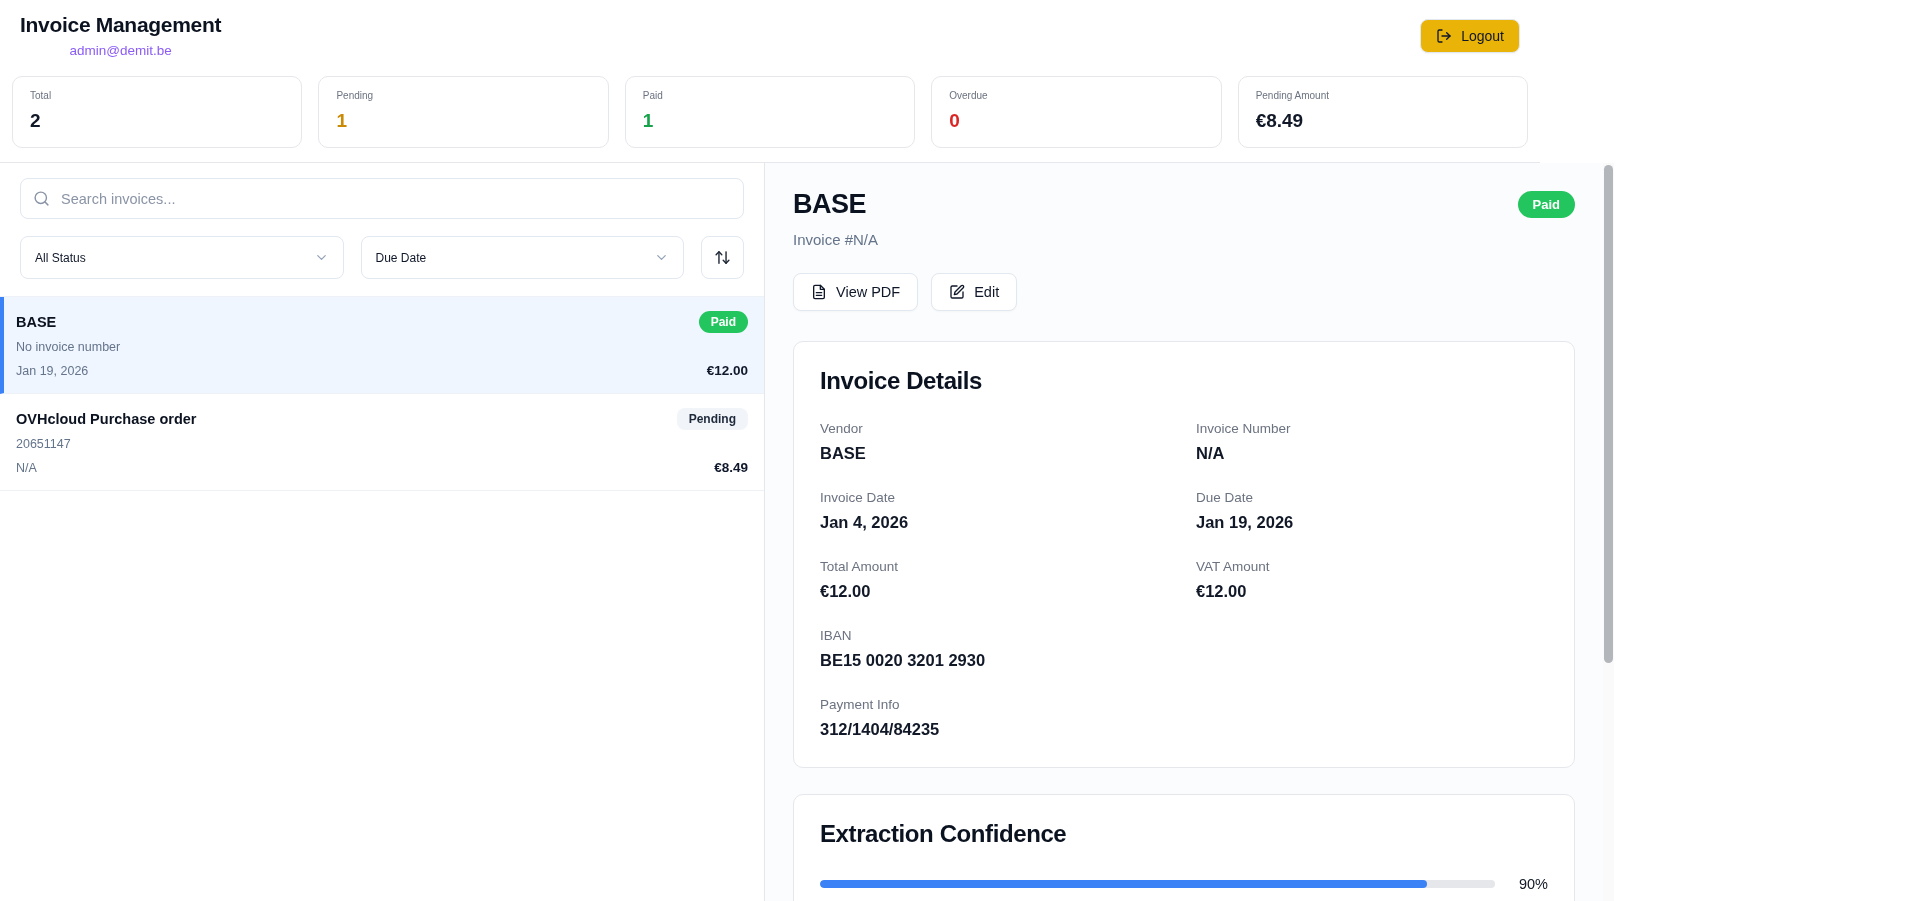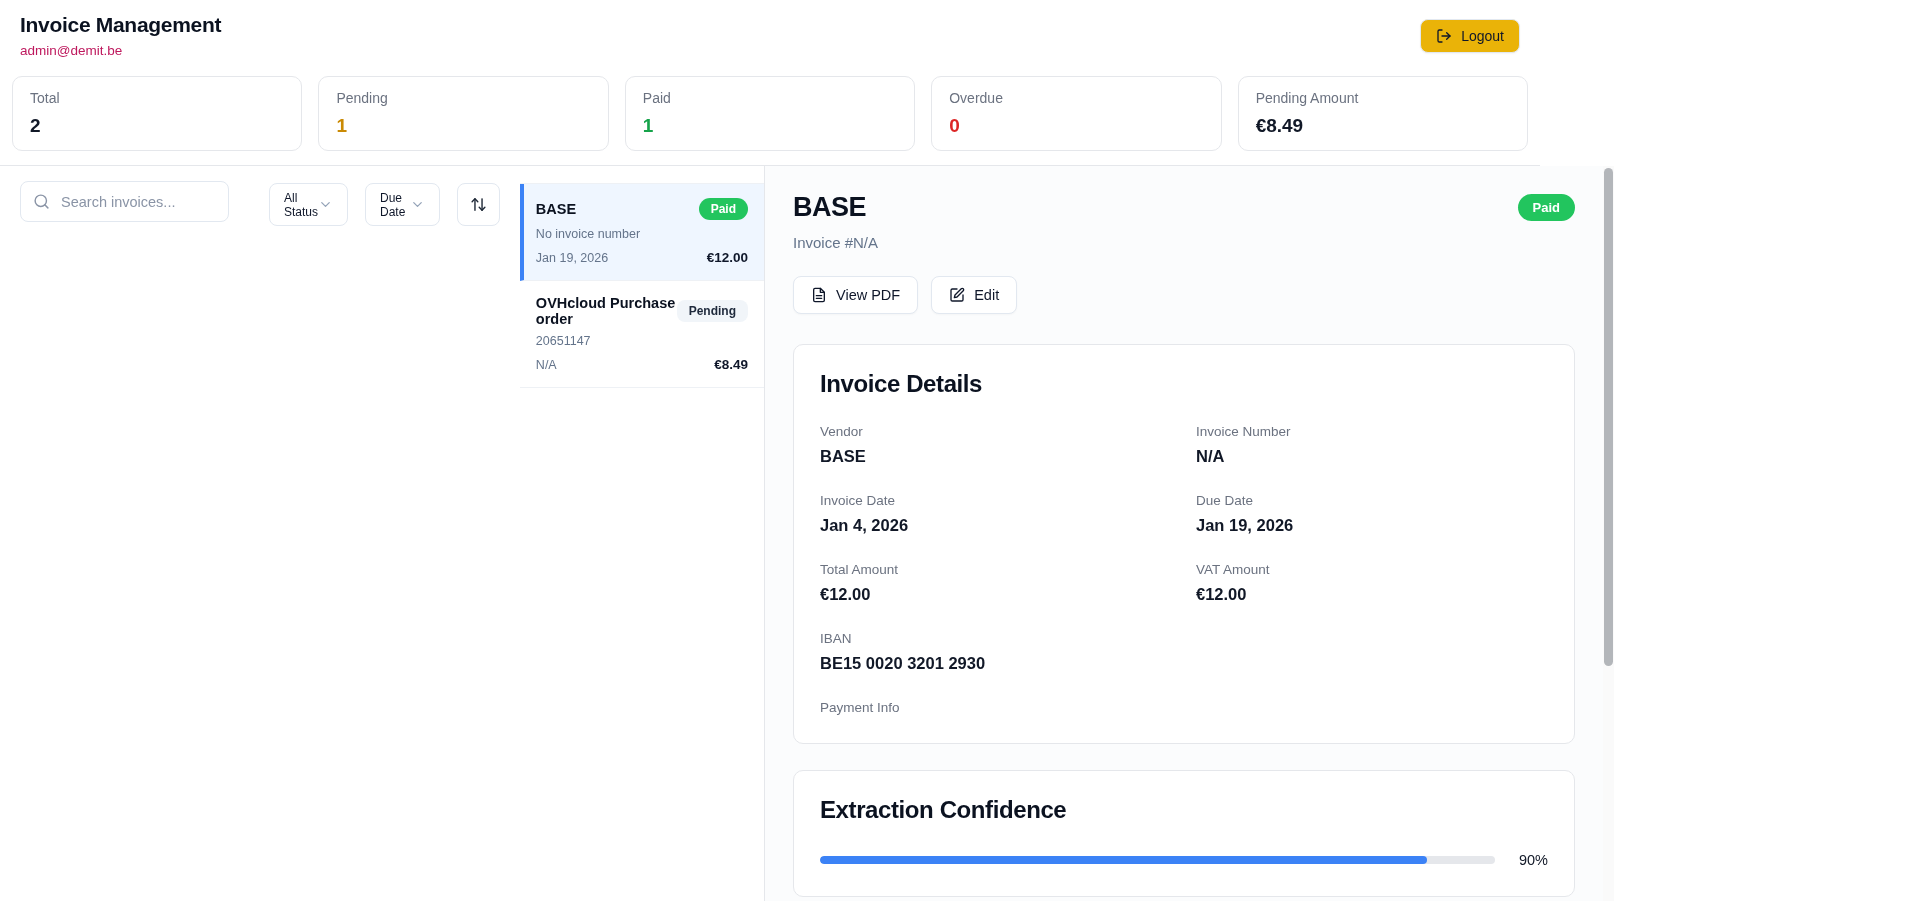--- a/index.html
+++ b/index.html
@@ -8,42 +8,42 @@
     font-family: "Liberation Sans", "DejaVu Sans", sans-serif;
     color: #0f172a;
     background: #ffffff;
     overflow: hidden;
   }
   .page { width: 1540px; height: 901px; display: flex; flex-direction: column; }
 
   
   .header { display: flex; justify-content: space-between; align-items: flex-start; padding: 13px 20px 8px; }
   .page-title { font-size: 21px; font-weight: 700; letter-spacing: -0.3px; color: #0b1220; }
-  .page-subtitle { font-size: 13.5px; color: #be185d; margin-top: 6px; }
+  .page-subtitle { font-size: 13.5px; color: #8b5cf6; margin-top: 6px; text-align: center; }
   .logout-btn {
     display: inline-flex; align-items: center; gap: 9px;
     background: #eab308; border: 1px solid #e2e8f0; border-radius: 8px;
     padding: 8px 15px; font-size: 14px; font-weight: 500; color: #0f172a;
     font-family: inherit; cursor: pointer; margin-top: 6px;
     box-shadow: 0 1px 2px rgba(16,24,40,.04);
   }
   .icon { display: inline-flex; flex: none; }
   .icon svg { display: block; }
 
   
   .stats-row { display: flex; gap: 16px; padding: 10px 12px 14px; }
   .stat-card { flex: 1; background: #fff; border: 1px solid #e5e7eb; border-radius: 10px; padding: 13px 17px; min-height: 72px; }
-  .stat-label { font-size: 14px; color: #6b7280; }
+  .stat-label { font-size: 10px; color: #6b7280; }
   .stat-value { font-size: 19px; font-weight: 700; margin-top: 9px; color: #111827; }
 
   
   .main { flex: 1; display: flex; border-top: 1px solid #e5e7eb; min-height: 0; }
 
   
-  .list-panel { width: 765px; flex: none; background: #fff; border-right: 1px solid #e5e7eb; display: flex; }
+  .list-panel { width: 765px; flex: none; background: #fff; border-right: 1px solid #e5e7eb; display: flex; flex-direction: column; }
   .search-wrap { margin: 15px 20px 0; position: relative; }
   .search-input {
     width: 100%; height: 41px; border: 1px solid #e2e8f0; border-radius: 8px;
     padding: 0 14px 0 40px; font-size: 14.5px; font-family: inherit; color: #0f172a; background: #fff; outline: none;
   }
   .search-input::placeholder { color: #8a94a6; }
   .search-icon { position: absolute; left: 13px; top: 12px; color: #8a94a6; }
 
   .filters { display: flex; gap: 17px; margin: 17px 20px 0; }
   .select {
@@ -273,20 +273,21 @@
             <div class="field">
           <div class="field-label">VAT Amount</div>
           <div class="field-value">€12.00</div>
         </div>
             <div class="field full">
           <div class="field-label">IBAN</div>
           <div class="field-value">BE15 0020 3201 2930</div>
         </div>
             <div class="field full">
           <div class="field-label">Payment Info</div>
+          <div class="field-value">312/1404/84235</div>
         </div>
           </div>
       </div>
 
       <div class="card" style="margin-top:26px;">
         <div class="card-title">Extraction Confidence</div>
         <div class="progress-row">
           <div class="progress-track">
             <div class="progress-fill" style="width: 90%;"></div>
           </div>

